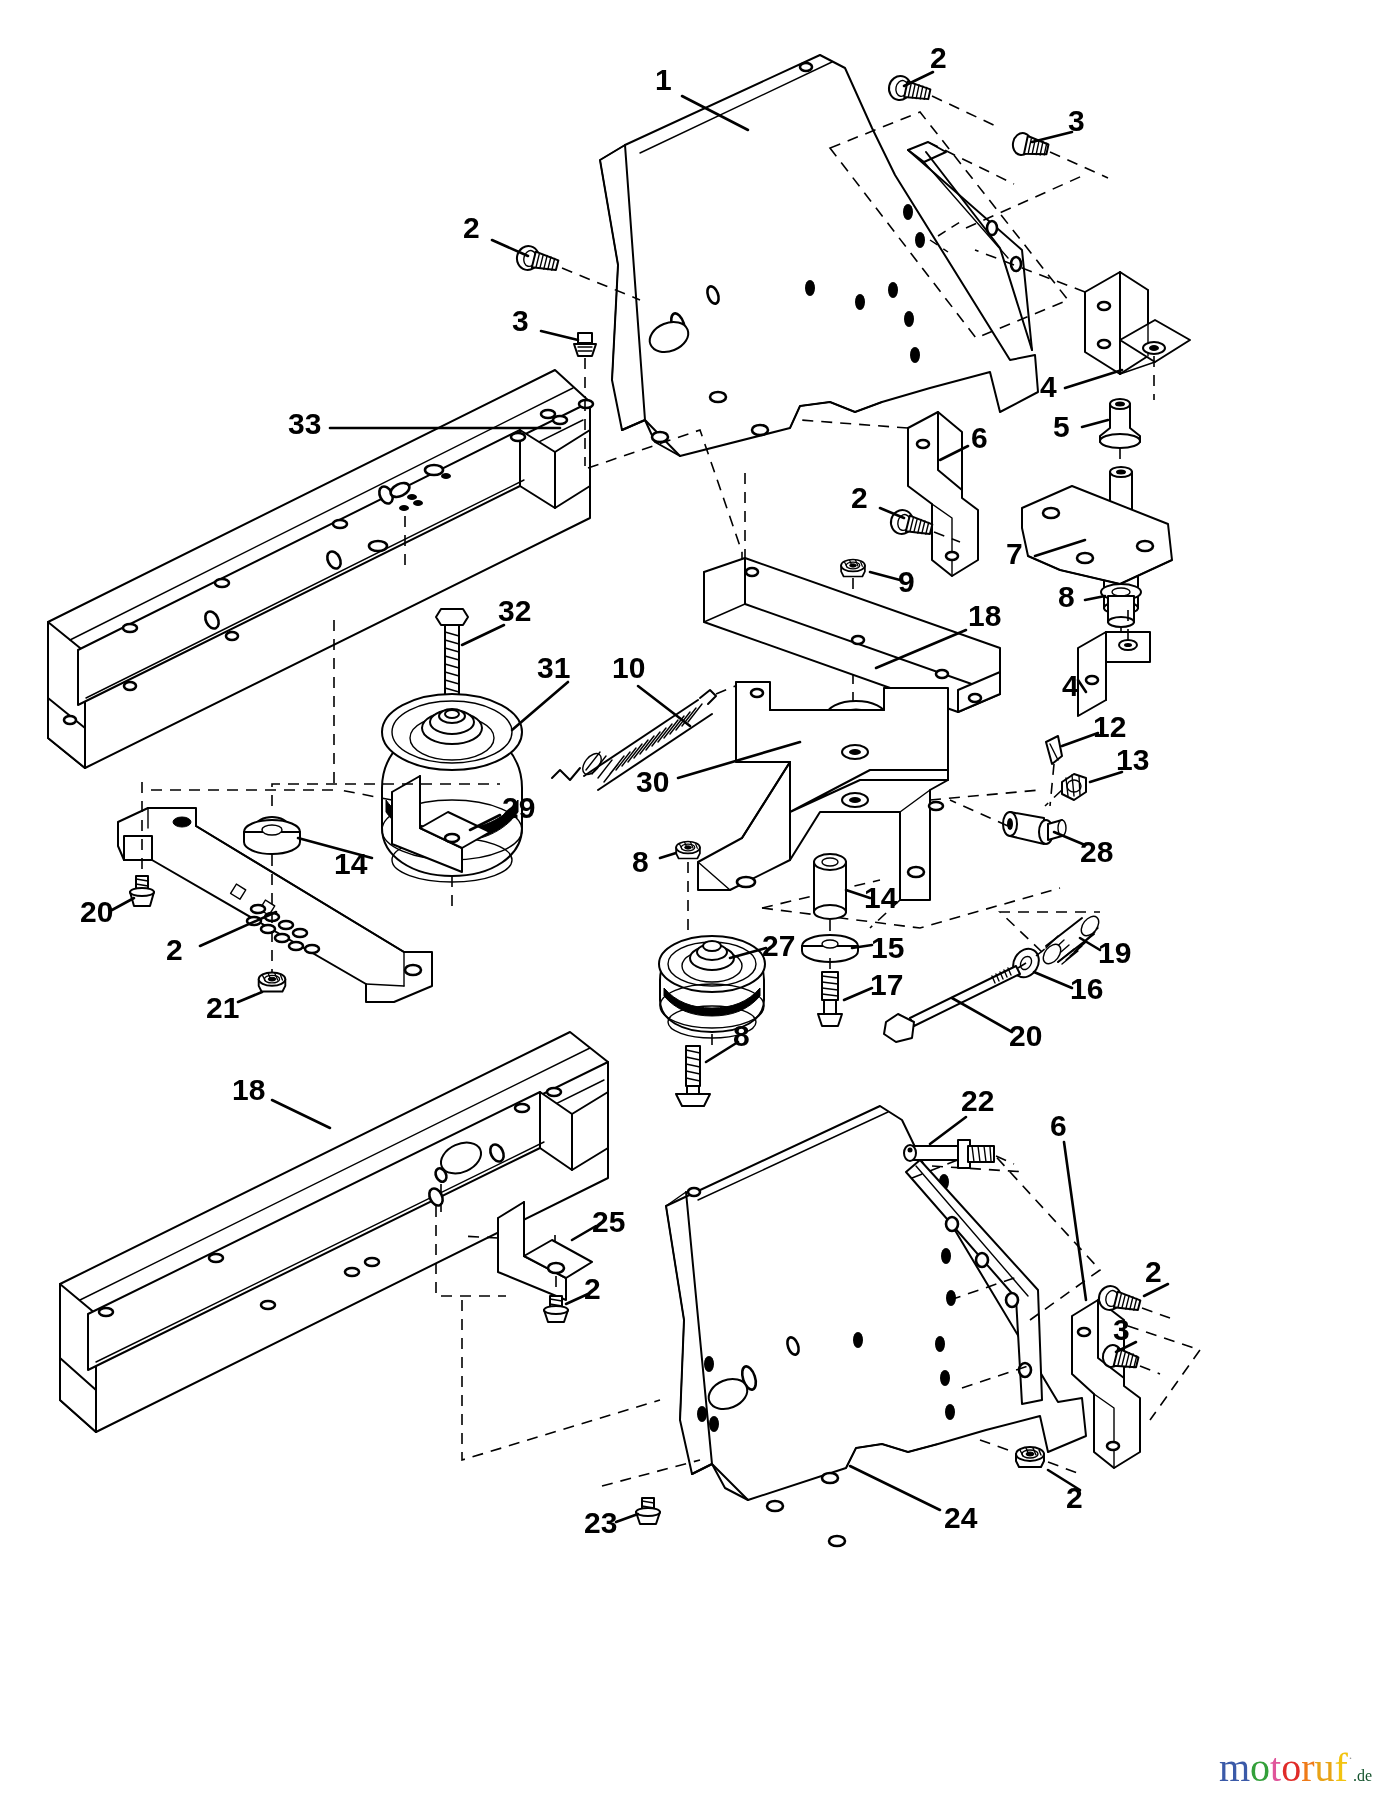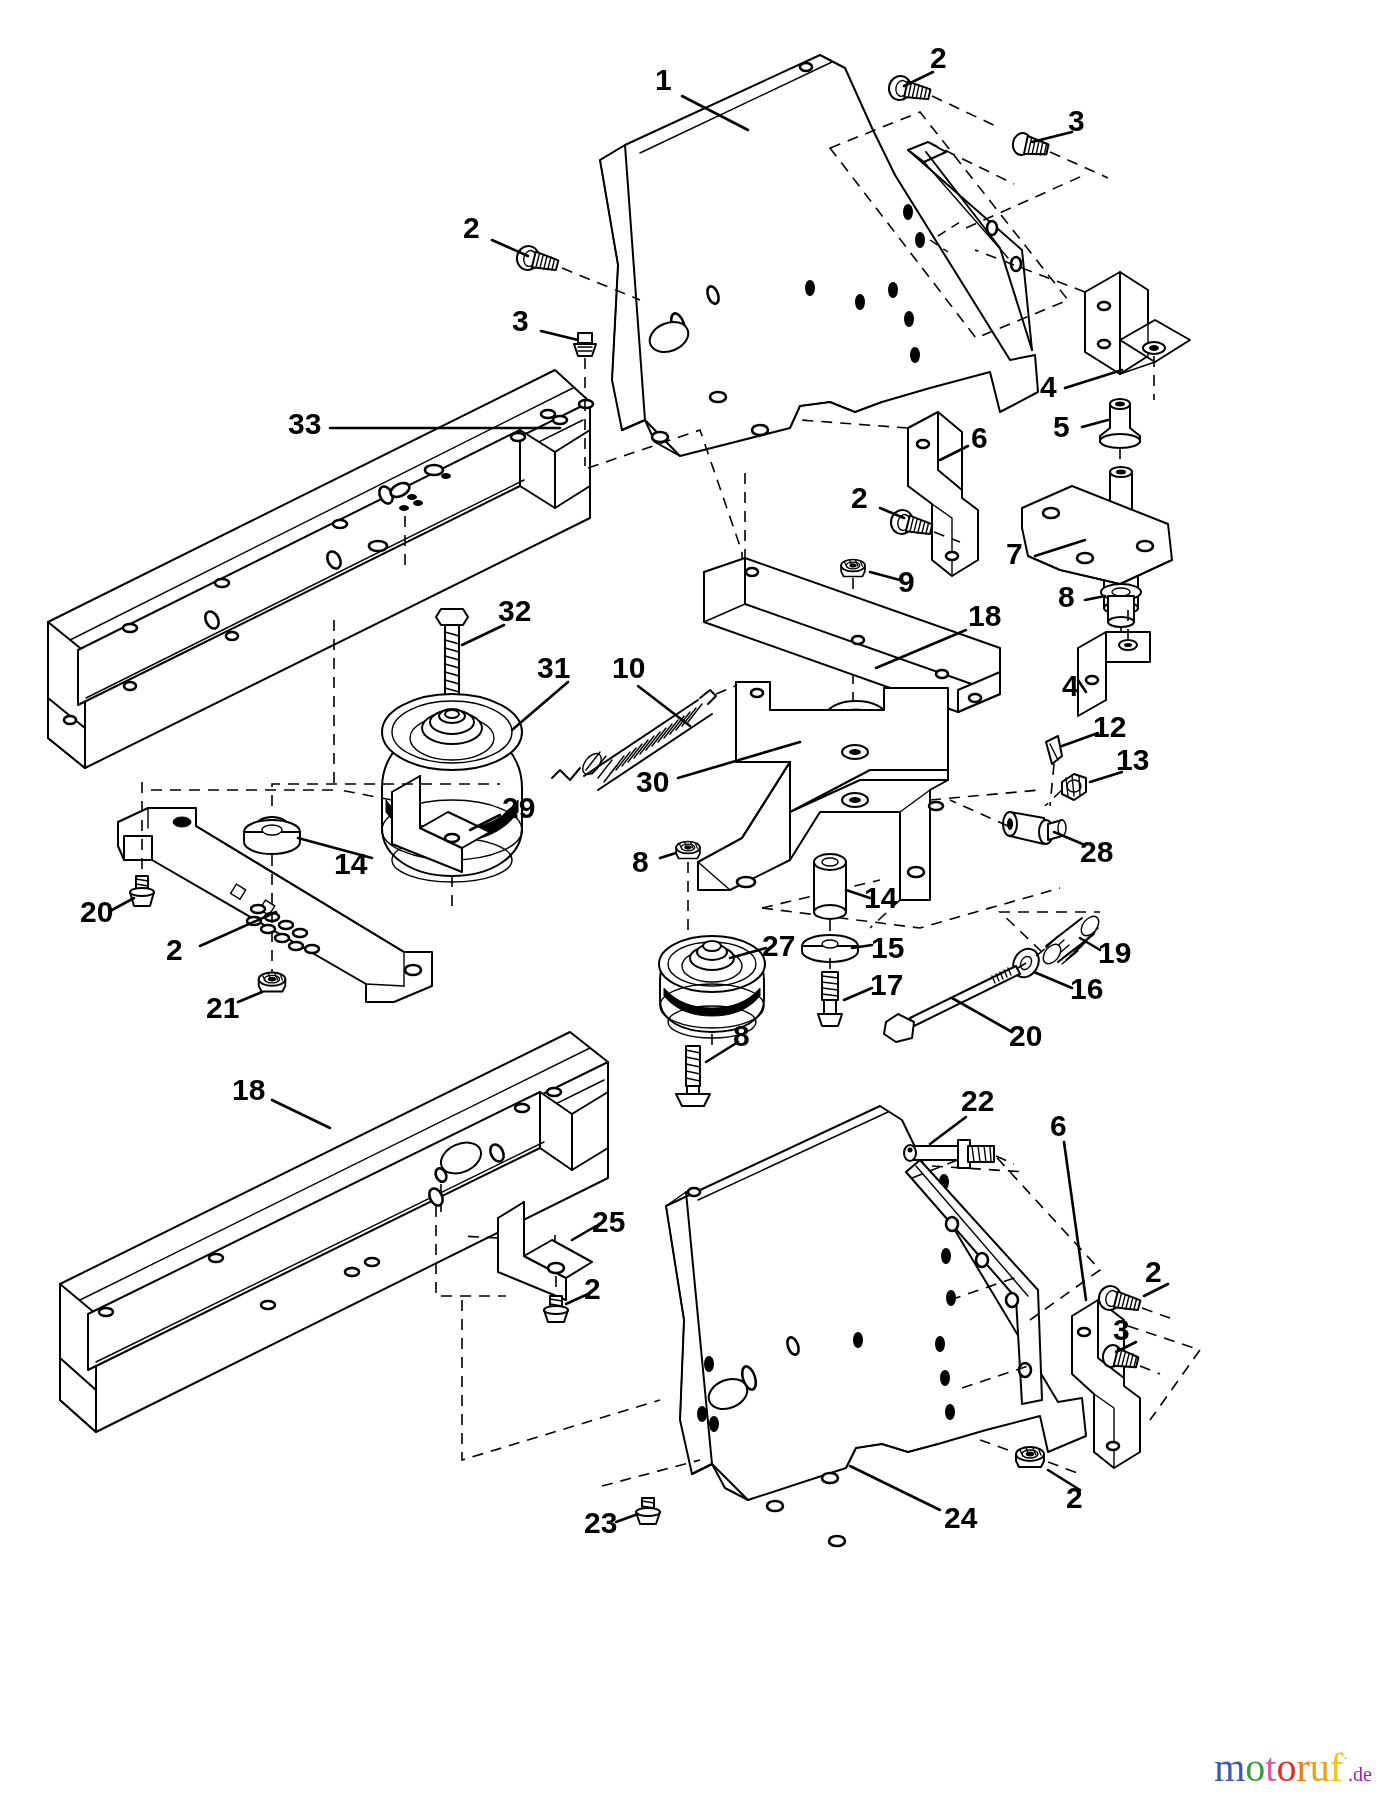--- a/index.html
+++ b/index.html
@@ -57,21 +57,21 @@
     white-space: nowrap;
     user-select: none;
   }
   #brand-logo .lg-m { color: #3b5aa8; }
   #brand-logo .lg-o1 { color: #33a03a; }
   #brand-logo .lg-t { color: #e0559b; }
   #brand-logo .lg-o2 { color: #e02b28; }
   #brand-logo .lg-r { color: #ef7a18; }
   #brand-logo .lg-u { color: #e8a317; }
   #brand-logo .lg-f { color: #f2c310; }
-  #brand-logo .lg-de { color: #a21caf; font-size: 20px; }
+  #brand-logo .lg-de { color: #14532d; font-size: 16px; }
   #brand-logo .lg-tick {
     color: #999999; font-size: 15px; vertical-align: super;
   }
 </style>
 </head>
 <body>
 
 <div id="diagram-root">
 
   <svg id="parts-svg" viewBox="0 0 1384 1800" xmlns="http://www.w3.org/2000/svg">

